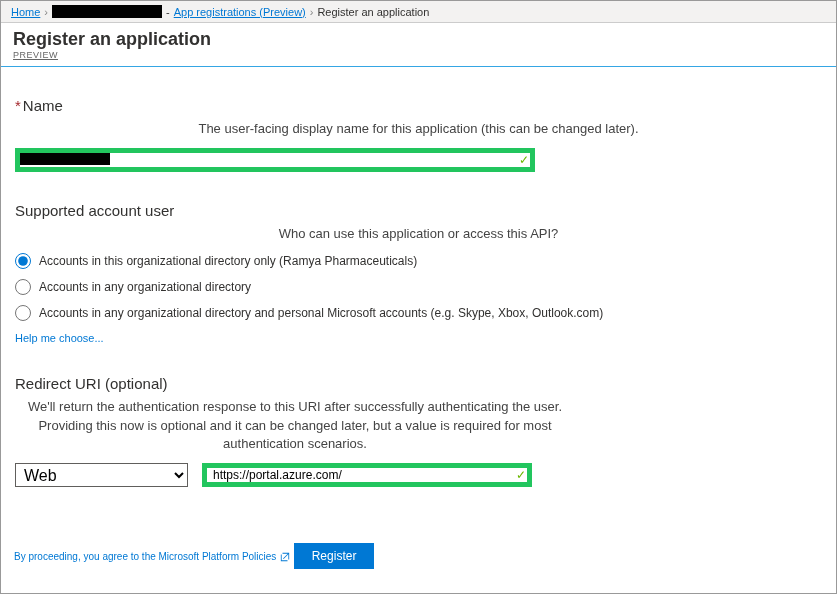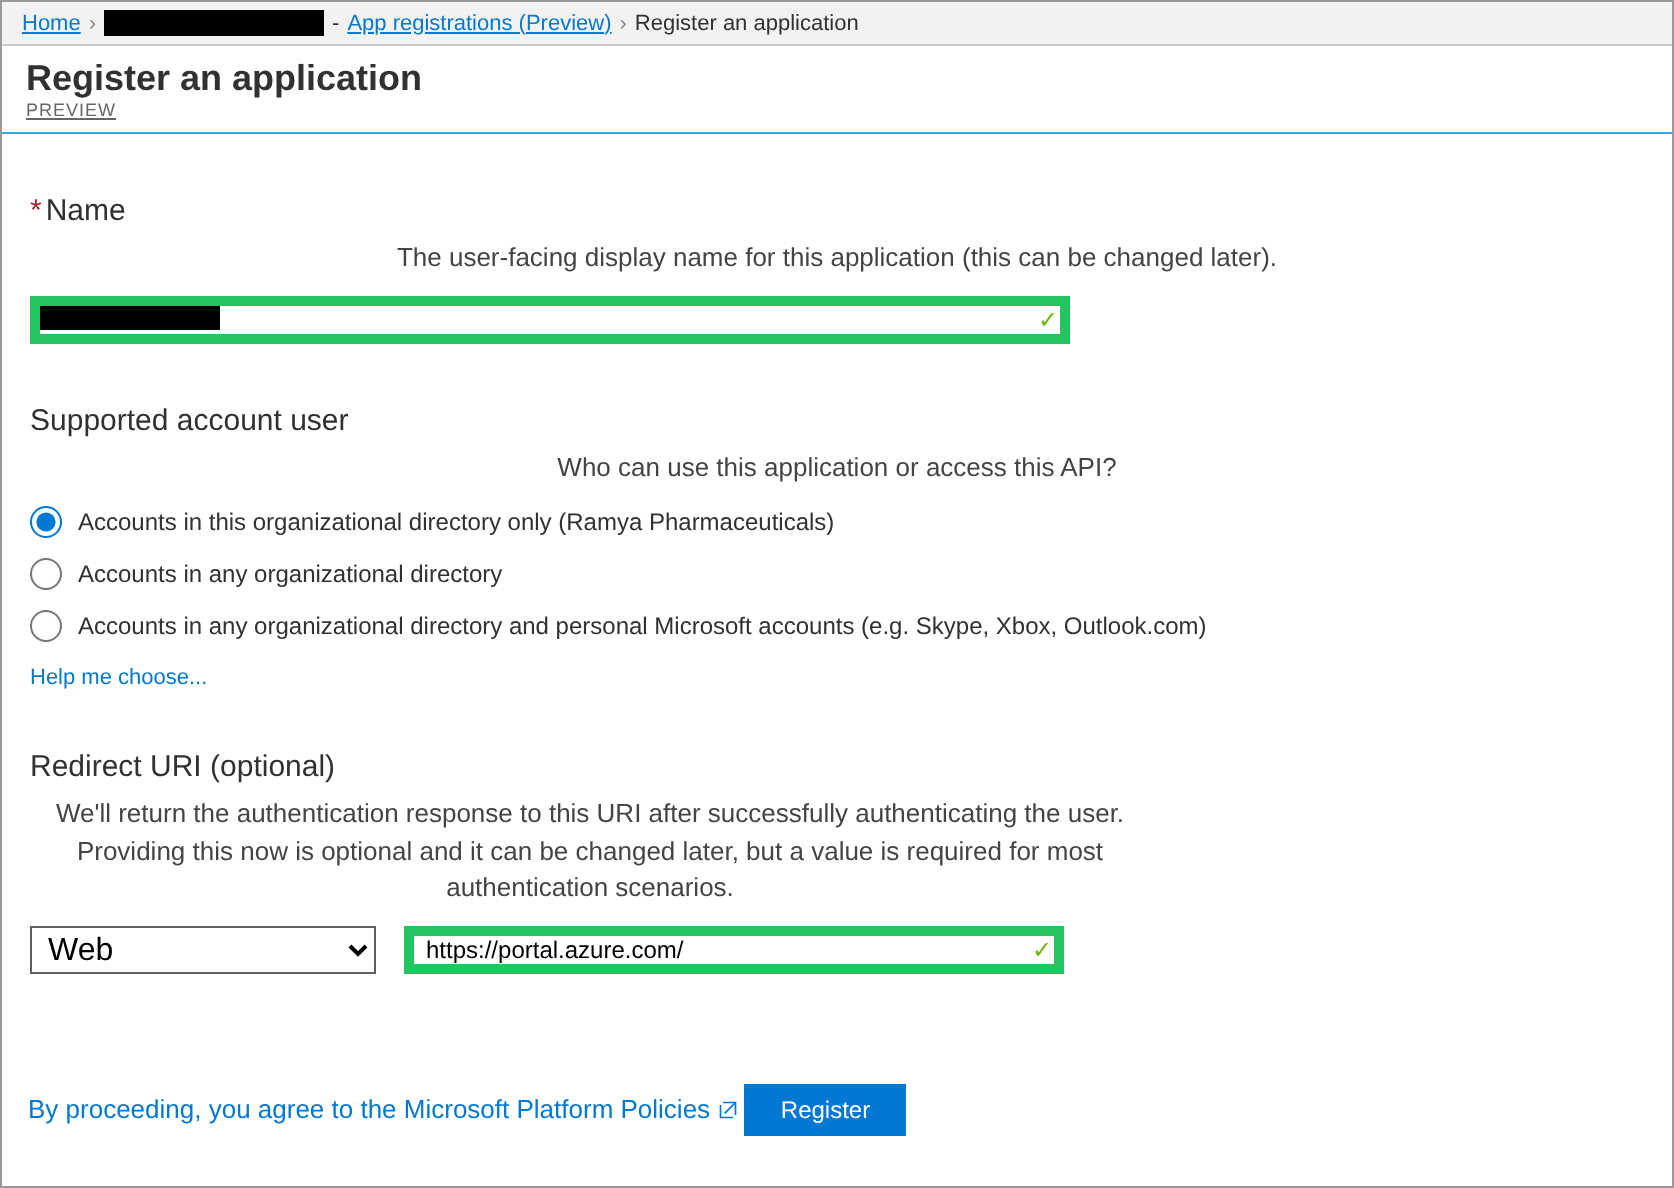--- a/index.html
+++ b/index.html
@@ -102,21 +102,21 @@
       font-family: inherit;
       background: #fff;
     }
     .redirect-wrap { position: relative; width: 330px; }
     .bottom {
       position: absolute;
       left: 14px;
       right: 14px;
       bottom: 14px;
     }
-    .consent { font-size: 13px; color: #0078d4; margin-bottom: 18px; display: inline-flex; align-items: center; gap: 4px; cursor: pointer; }
+    .consent { font-size: 10px; color: #0078d4; margin-bottom: 18px; display: inline-flex; align-items: center; gap: 4px; cursor: pointer; }
     .ext-icon { width: 10px; height: 10px; display: inline-block; }
     .btn-primary {
       background: #0078d4;
       color: #fff;
       border: none;
       padding: 6px 18px;
       font-size: 12px;
       cursor: pointer;
       font-family: inherit;
     }

